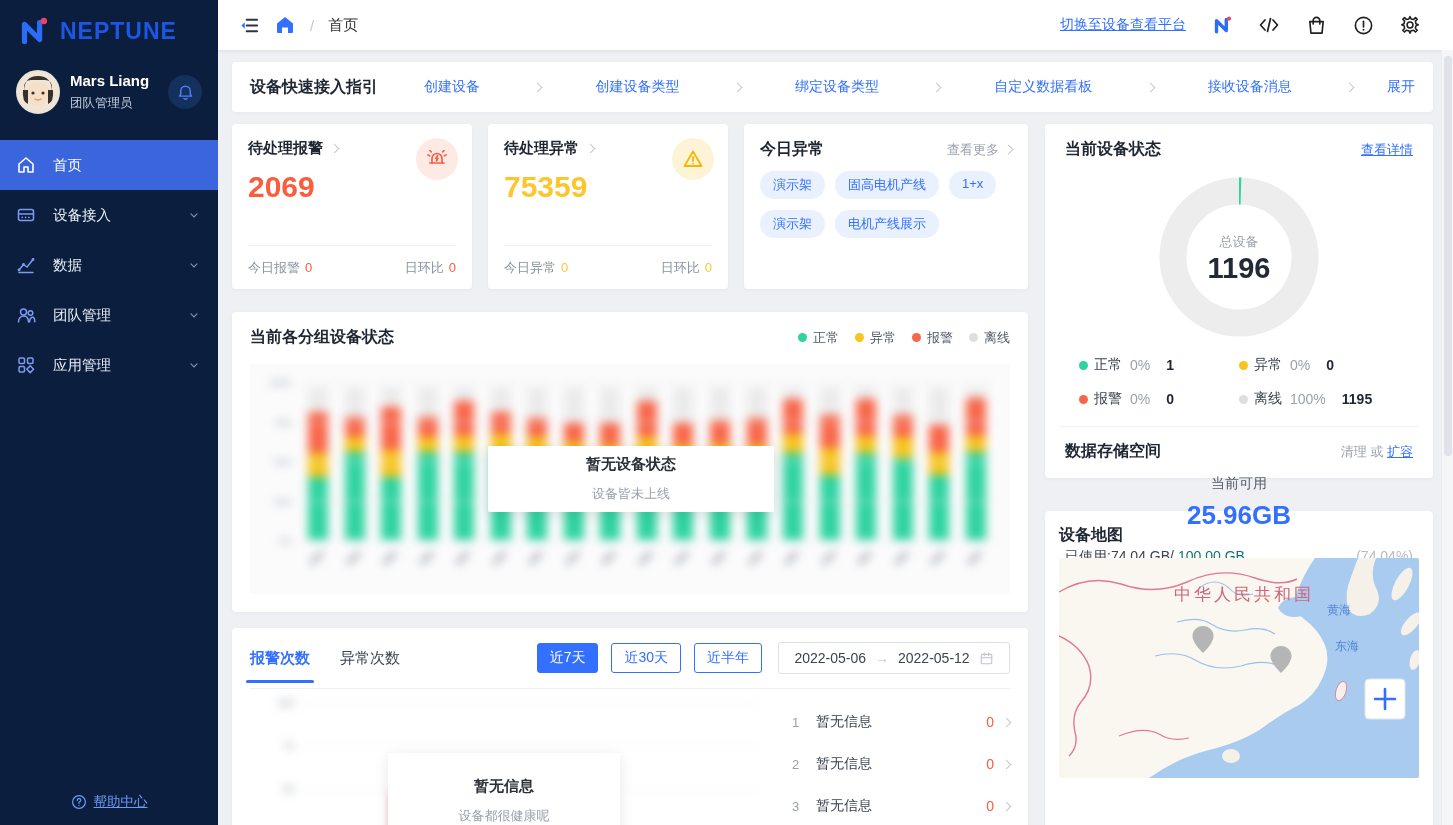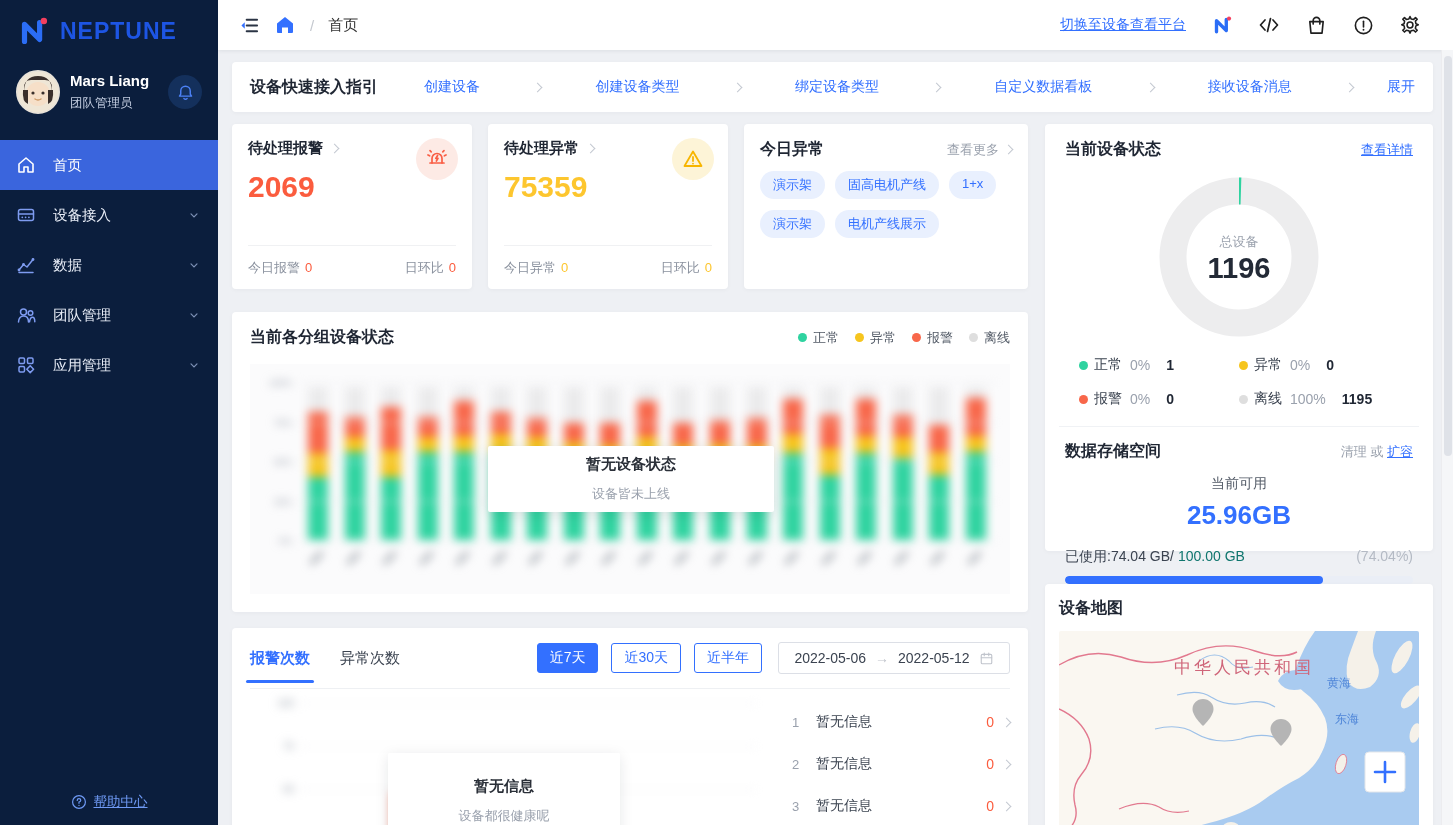--- a/index.html
+++ b/index.html
@@ -115,21 +115,21 @@
   .tbar { position:absolute; bottom:-55px; width:30px; transform:translateX(-50%); display:flex; flex-direction:column; align-items:center; }
   .tbar span { font-size:11px; margin-bottom:4px; }
   .tbar div { width:30px; border-radius:2px 2px 0 0; }
   .trend-list { flex:1; padding:12px 0 0 26px; }
   .tl-row { height:42px; display:flex; align-items:center; cursor:pointer; }
   .tl-rank { width:14px; color:#9aa1ad; font-size:13px; }
   .tl-label { margin-left:10px; font-size:14px; color:#3b4350; }
   .tl-val { margin-left:auto; color:#fb5c3e; font-size:14px; margin-right:9px; }
 
   
-  .status-card { width:388px; height:427px; padding:15px 20px 0 20px; }
+  .status-card { width:388px; height:354px; padding:15px 20px 0 20px; }
   .sc-head { display:flex; align-items:center; }
   .sc-title { font-size:16px; font-weight:bold; color:#1f2633; }
   .link-blue { margin-left:auto; color:#3370ff; font-size:13px; text-decoration:underline; cursor:pointer; }
   .donut-box { display:flex; justify-content:center; margin-top:4px; }
   .legend-grid { display:grid; grid-template-columns:1fr 1fr; row-gap:16px; margin-top:6px; padding:0 14px; }
   .lg-item { display:flex; align-items:center; font-size:14px; color:#3b4350; }
   .lg-pct { color:#9aa1ad; margin-left:8px; }
   .lg-cnt { font-weight:bold; color:#1f2633; margin-left:16px; }
   .sc-divider { border-top:1px solid #f0f2f5; margin:18px -6px 0 -6px; }
   .storage { padding-top:14px; }

